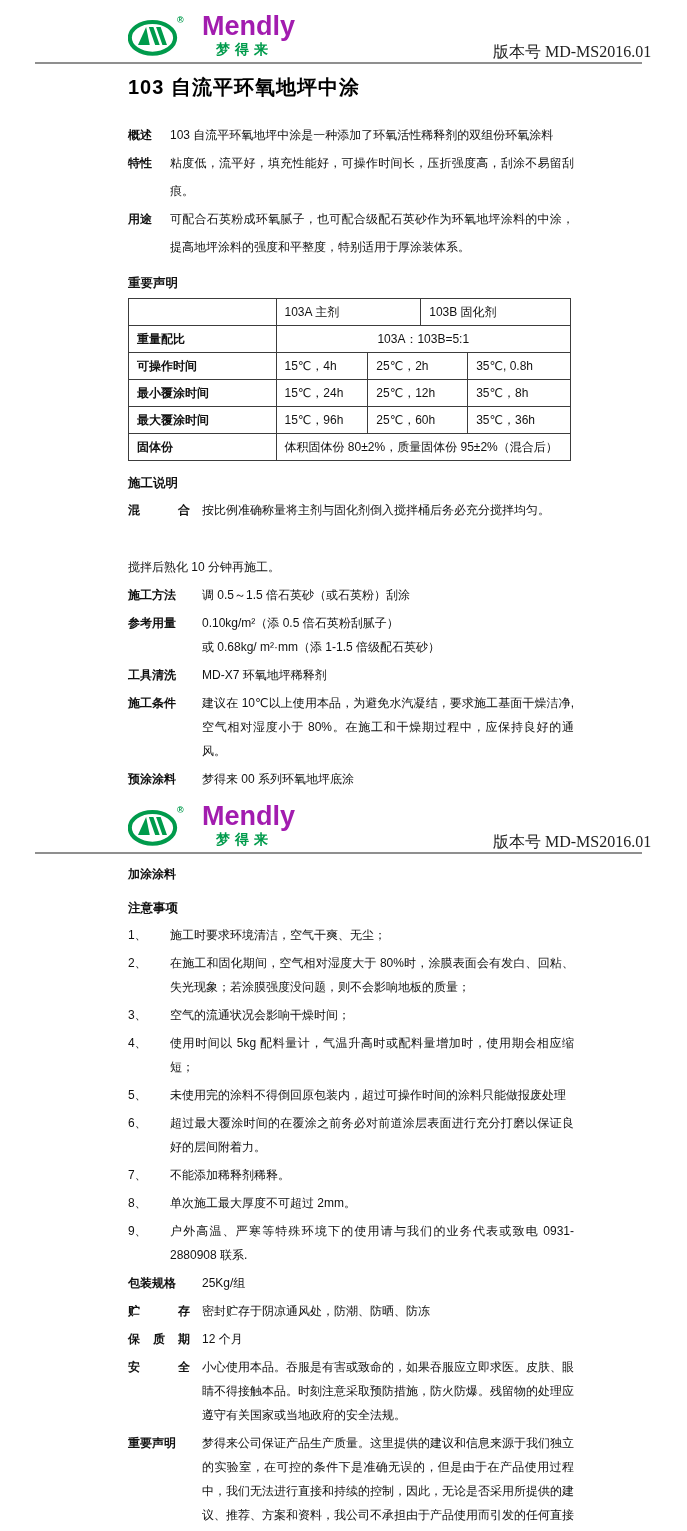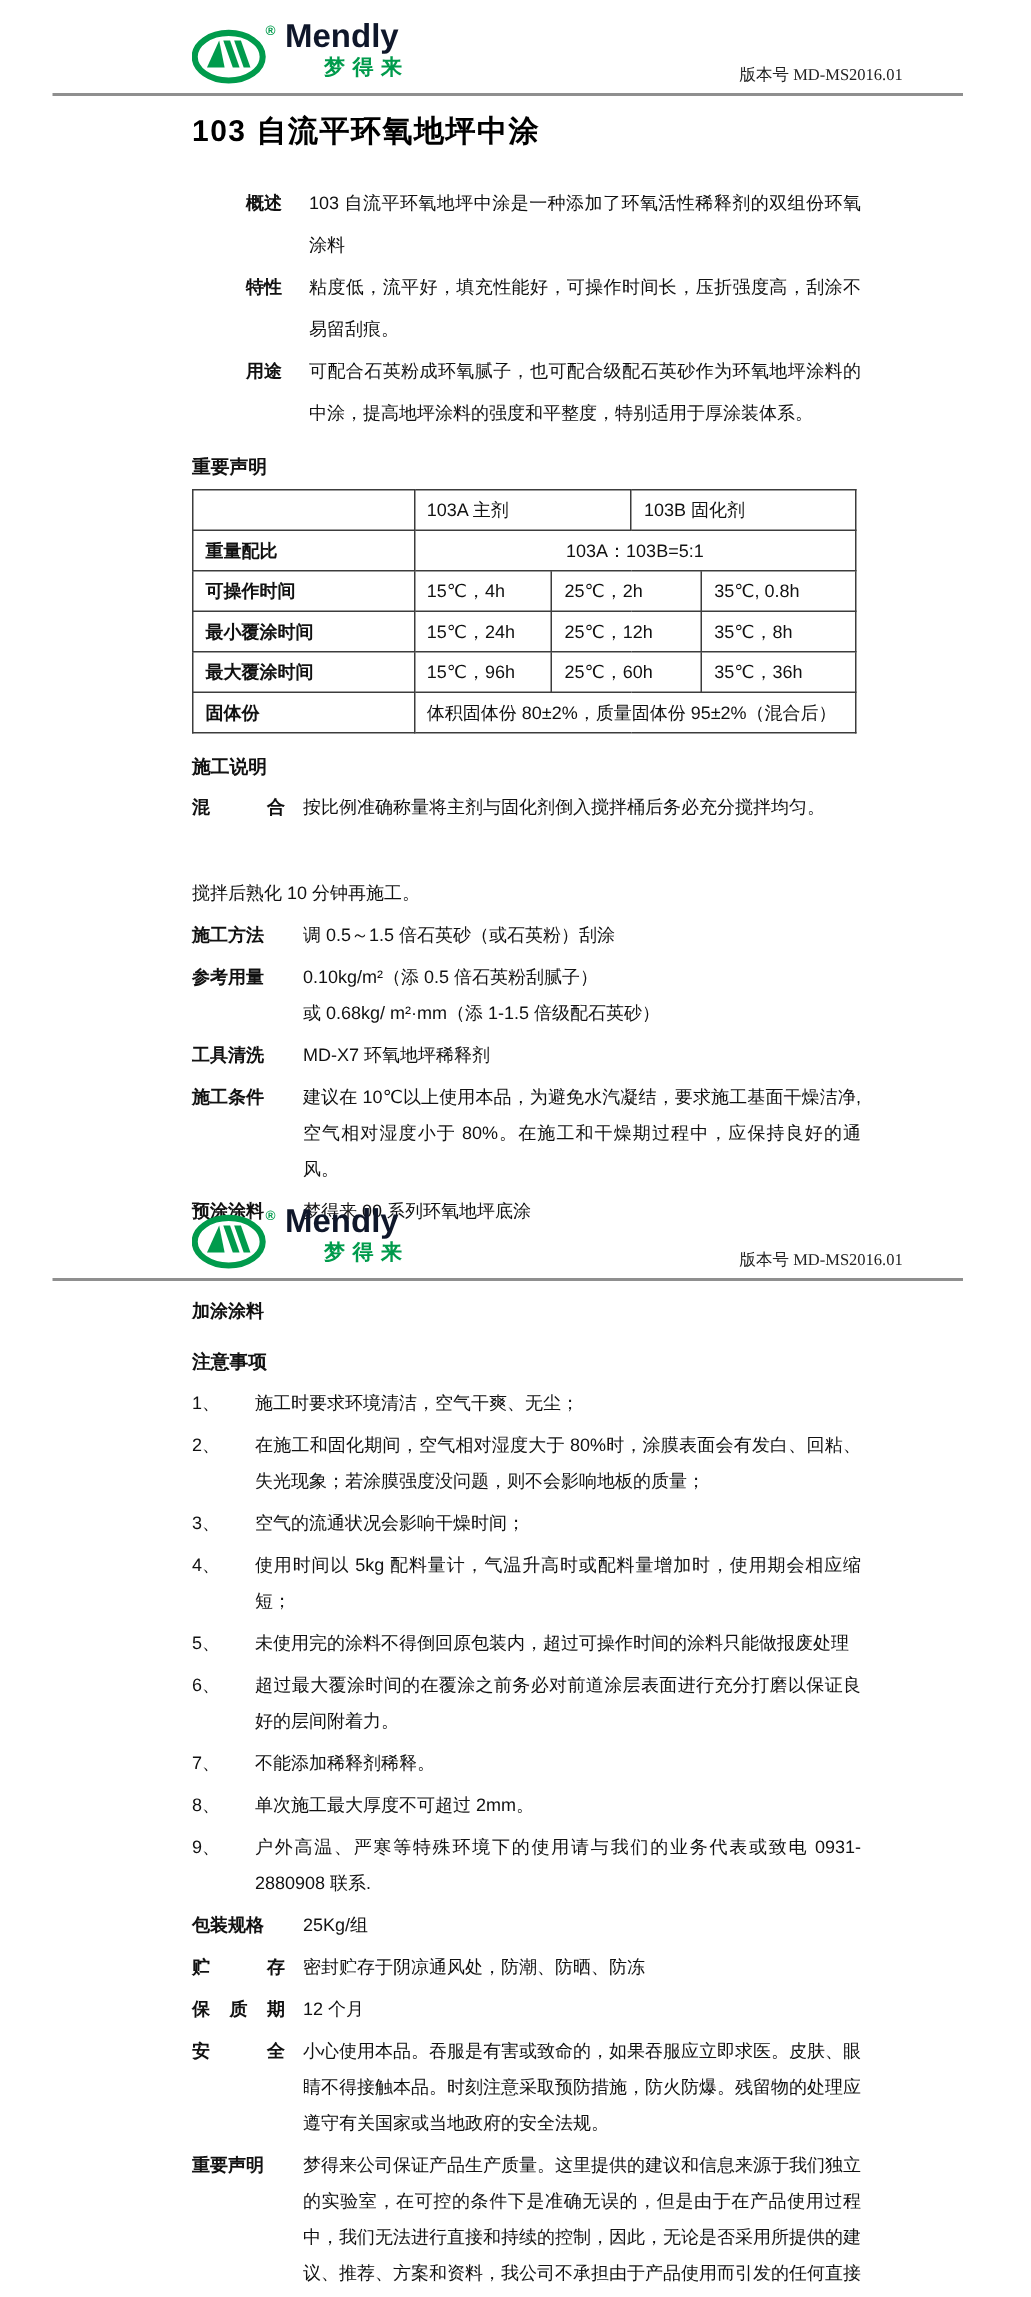--- a/index.html
+++ b/index.html
@@ -10,34 +10,34 @@
   }
   .page{position:absolute;left:0;width:687px;}
   .page1{top:0;}
   .page2{top:790px;}
 
   
   .pg-header{position:relative;height:62px;}
   .logo-wrap{position:absolute;left:128px;top:13px;display:flex;align-items:flex-start;}
   .logo-mark{width:58px;height:46px;}
   .logo-text{margin-left:4px;line-height:1;}
-  .logo-en{font-size:22px;font-weight:bold;letter-spacing:0px;color:#0f172a;}
+  .logo-en{font-size:27px;font-weight:bold;letter-spacing:0px;color:#a21caf;margin-left:12px;}
   .logo-cn{font-size:14px;font-weight:bold;letter-spacing:5px;color:#009B4C;margin:2px 0 0 26px;}
-  .version{position:absolute;left:493px;top:42px;font-size:11px;color:#222;font-family:"Liberation Serif","DejaVu Serif",serif;}
+  .version{position:absolute;left:493px;top:42px;font-size:16px;color:#222;font-family:"Liberation Serif","DejaVu Serif",serif;}
   .divider{height:2px;background:#8f8f8f;margin-left:35px;width:607px;}
 
   .doc-title{margin:10px 0 20px 128px;font-size:20px;font-weight:bold;letter-spacing:1px;color:#000;}
 
   .content{margin-left:128px;width:446px;font-size:12px;}
 
   
   .row{display:flex;align-items:flex-start;line-height:28px;}
   .row-tight{line-height:24px;margin-bottom:4px;}
   .lab{font-weight:bold;flex:0 0 auto;white-space:nowrap;}
-  .lab-n{width:42px;margin-left:36px;}                               
+  .lab-n{width:42px;}                               
   .lab-s{width:62px;margin-right:12px;text-align:justify;text-align-last:justify;white-space:normal;} 
   .lab-w{width:70px;margin-right:4px;}              
   .val{flex:1 1 auto;text-align:justify;}
   .val-plain{flex:1 1 auto;}
   .fullline{line-height:28px;}
 
   h2.sec{font-size:12.5px;font-weight:bold;margin:14px 0 6px 0;}
 
   
   table.tech{border-collapse:collapse;width:443px;margin:4px 0 2px 0;font-size:12px;}

